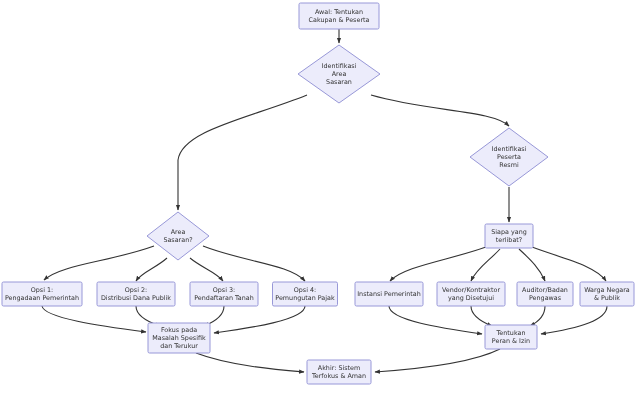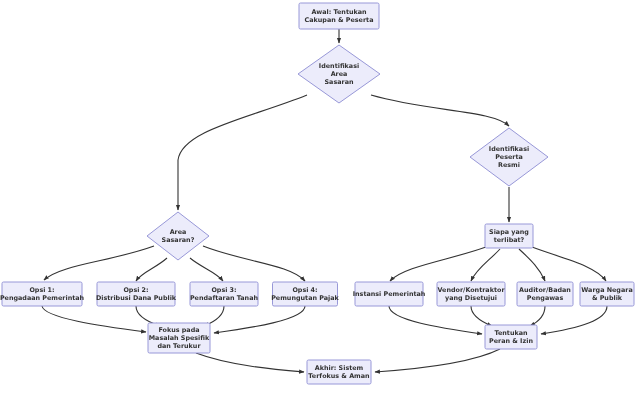--- a/index.html
+++ b/index.html
@@ -7,21 +7,20 @@
     padding: 0;
     background: #ffffff;
   }
   #canvas-wrap {
     position: relative;
     width: 640px;
     height: 396px;
     background: #ffffff;
     overflow: hidden;
     font-family: "DejaVu Sans", "Liberation Sans", sans-serif;
-    font-weight: bold;
   }
   svg#flow {
     display: block;
     width: 640px;
     height: 396px;
   }
   .edge {
     fill: none;
     stroke: #333333;
     stroke-width: 1.1px;

